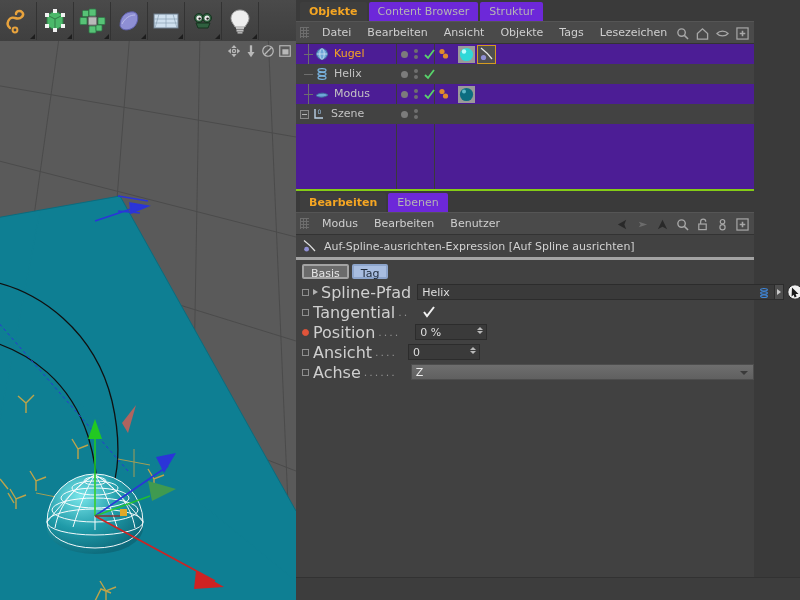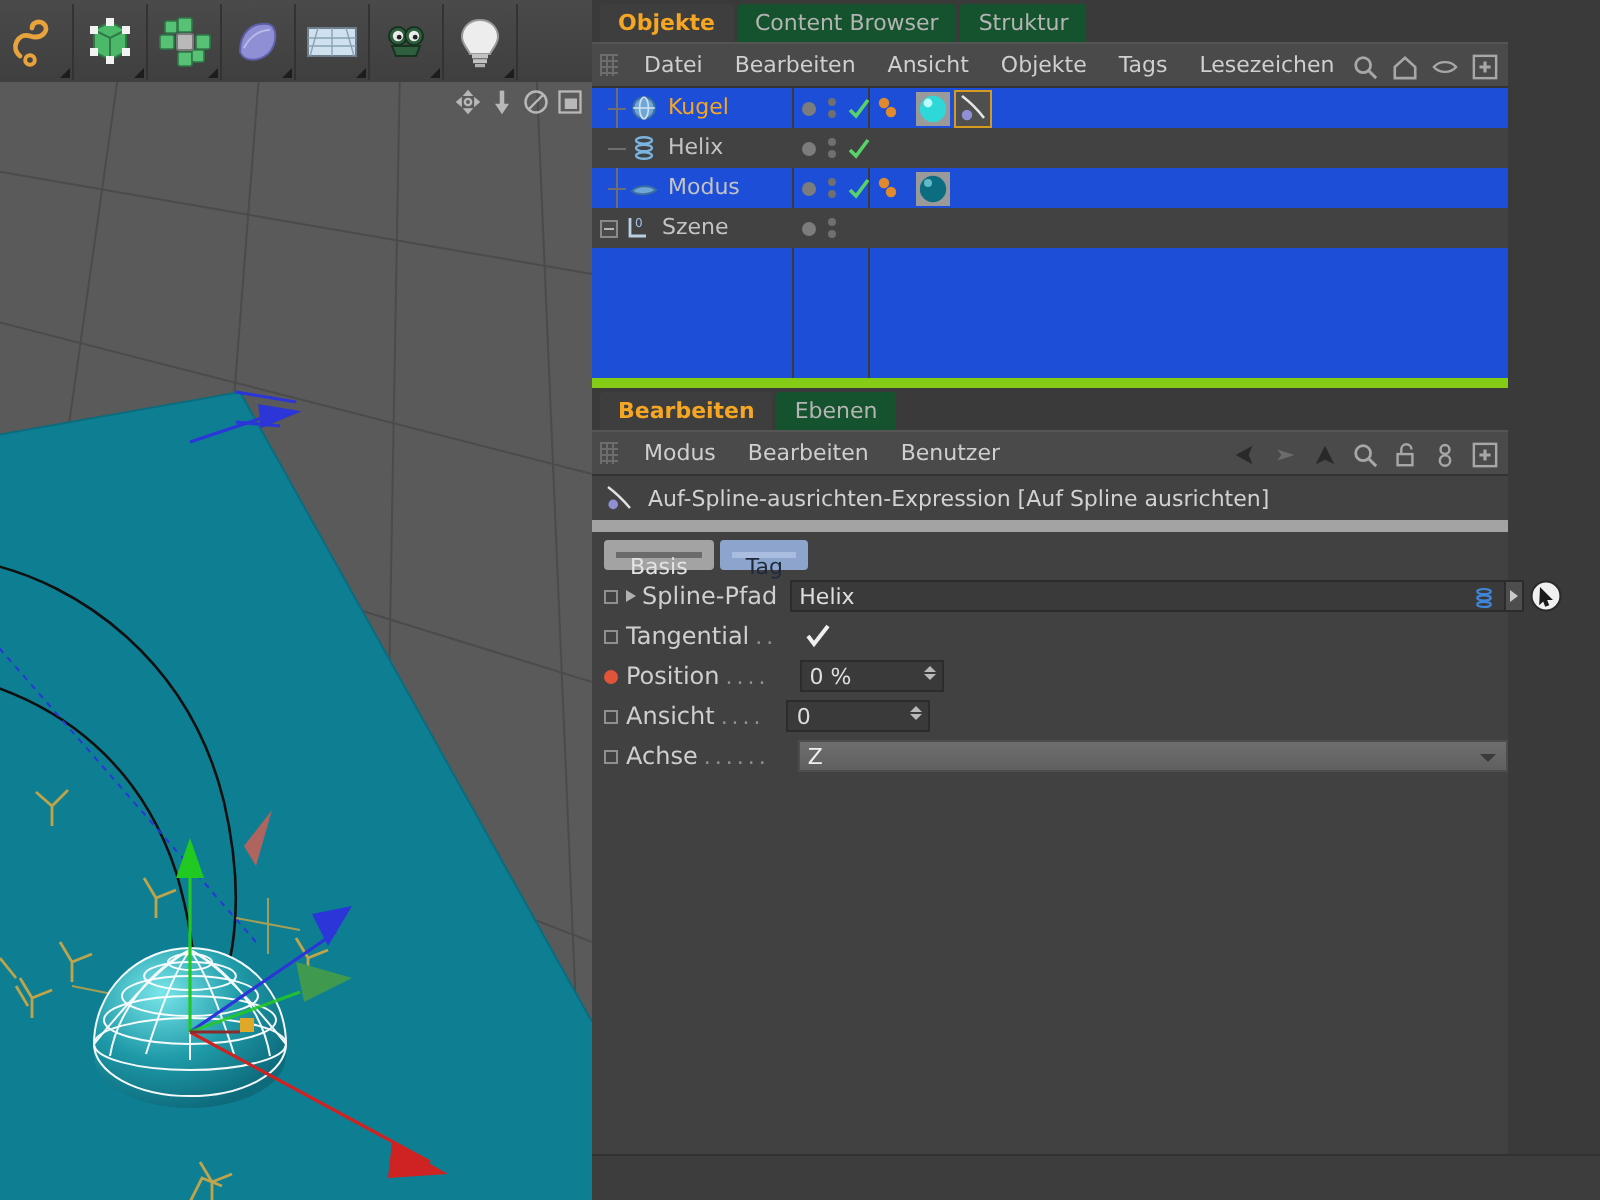--- a/index.html
+++ b/index.html
@@ -29,39 +29,39 @@
   #vpnav{position:absolute;right:4px;top:1px;height:18px;display:flex;
     align-items:center;gap:3px;z-index:6;}
   .vpico{width:14px;height:14px;display:block;opacity:.8;}
 
   
   #right{position:absolute;left:296px;top:0;width:458px;height:600px;background:#414141;}
 
   .tabstrip{height:21px;background:#3a3a3a;display:flex;align-items:flex-end;
     padding-left:4px;box-sizing:border-box;}
   .tab{height:19px;line-height:19px;padding:0 9px;font-size:11px;color:#b4b4b4;
-    background:#14532d;border-radius:2px 2px 0 0;margin-right:2px;}
+    background:#6d28d9;border-radius:2px 2px 0 0;margin-right:2px;}
   .tab.active{background:#3e3e3e;color:#f5a623;font-weight:bold;}
 
   .menubar{height:23px;background:#4a4a4a;border-top:1px solid #555;
     border-bottom:1px solid #333;display:flex;align-items:center;padding-left:4px;
     box-sizing:border-box;position:relative;}
   .grip{width:9px;height:11px;margin-right:5px;
     background-image:
       linear-gradient(#8a8a8a 1px,transparent 1px),
       linear-gradient(90deg,#8a8a8a 1px,transparent 1px);
     background-size:3px 3px;opacity:.55;}
   .mi{padding:0 8px;height:21px;line-height:21px;color:#cfcfcf;font-size:11px;}
   .mright{position:absolute;right:5px;top:0;height:23px;display:flex;
     align-items:center;gap:7px;}
   .mico{width:13px;height:13px;display:block;opacity:.75;}
 
   
-  #objmgr{position:relative;height:145px;background:#1d4ed8;
-    border-bottom:5px solid #84cc16;overflow:hidden;}
+  #objmgr{position:relative;height:145px;background:#4c1d95;
+    border-bottom:2px solid #84cc16;overflow:hidden;}
   .colline{position:absolute;top:0;bottom:0;width:1px;background:#3a3a3a;}
   .orow{position:relative;height:20px;box-sizing:border-box;}
   .orow.alt{background:#424242;}
   .orow .tree{position:absolute;left:8px;top:0;height:20px;display:flex;
     align-items:center;}
   .hline{width:9px;height:1px;background:#6e6e6e;margin-right:2px;}
   .oico{width:14px;height:14px;display:block;margin-right:5px;}
   .olabel{font-size:11px;line-height:20px;white-space:nowrap;}
   .olabel.sel{color:#f5a623;}
   .olabel.norm{color:#c3c3c3;}
@@ -76,40 +76,40 @@
   .tagico{width:17px;height:17px;display:block;}
   .tagsel{outline:1px solid #d59b20;}
   .expander{width:9px;height:9px;border:1px solid #8a8a8a;position:relative;
     margin-right:3px;box-sizing:border-box;background:#4a4a4a;}
   .expander:before{content:"";position:absolute;left:1px;right:1px;top:3px;
     height:1px;background:#b4b4b4;}
 
   
   #attr{position:relative;height:calc(600px - 145px - 44px);background:#414141;}
   .exprtitle{height:22px;display:flex;align-items:center;padding-left:6px;
-    border-bottom:6px solid #a3a3a3;background:#424242;}
+    border-bottom:3px solid #a3a3a3;background:#424242;}
   .exprtitle .ei{width:15px;height:15px;margin-right:7px;display:block;}
   .exprtitle span{font-size:11px;color:#d2d2d2;}
   .segbar{height:22px;display:flex;align-items:center;padding-left:6px;gap:3px;
     background:#414141;}
   .seg{height:15px;line-height:15px;padding:0 7px;font-size:11px;border-radius:2px;
-    background:#6b6b6b;color:#e4e4e4;border:6px solid #a3a3a3;box-sizing:border-box;}
+    background:#6b6b6b;color:#e4e4e4;border:2px solid #a3a3a3;box-sizing:border-box;}
   .seg.on{background:#a8bde0;color:#1e2a3a;border-color:#8da5cc;}
   .grouphdr{height:18px;line-height:18px;padding-left:6px;font-size:11px;
     font-weight:bold;color:#dcdcdc;background:#4a4a4a;
     border-top:1px solid #555;border-bottom:1px solid #353535;}
 
   .prow{height:20px;display:flex;align-items:center;padding-left:6px;
     box-sizing:border-box;}
   .sq{width:7px;height:7px;border:1px solid #8f8f8f;box-sizing:border-box;
     margin-right:4px;flex:0 0 auto;background:transparent;}
   .sq.red{background:#e0543a;border-color:#e0543a;border-radius:50%;}
   .tri{width:0;height:0;border-left:5px solid #b0b0b0;border-top:3.5px solid transparent;
     border-bottom:3.5px solid transparent;margin-right:3px;flex:0 0 auto;}
-  .plabel{font-size:12px;color:#cfcfcf;white-space:nowrap;flex:0 0 auto;}
+  .plabel{font-size:16px;color:#cfcfcf;white-space:nowrap;flex:0 0 auto;}
   .dotfill{flex:1 1 auto;overflow:hidden;white-space:nowrap;color:#8f8f8f;
     font-size:11px;letter-spacing:2px;margin:0 3px;}
   .fieldwrap{display:flex;align-items:center;flex:0 0 auto;}
 
   .linkfield{height:16px;background:#3a3a3a;border:1px solid #2c2c2c;
     box-sizing:border-box;display:flex;align-items:center;padding:0 4px;
     font-size:11px;color:#dedede;position:relative;}
   .linkfield .lico{position:absolute;right:4px;top:2px;width:12px;height:12px;}
   .arrowbtn{width:9px;height:16px;background:#4e4e4e;border:1px solid #2c2c2c;
     border-left:none;box-sizing:border-box;display:flex;align-items:center;

